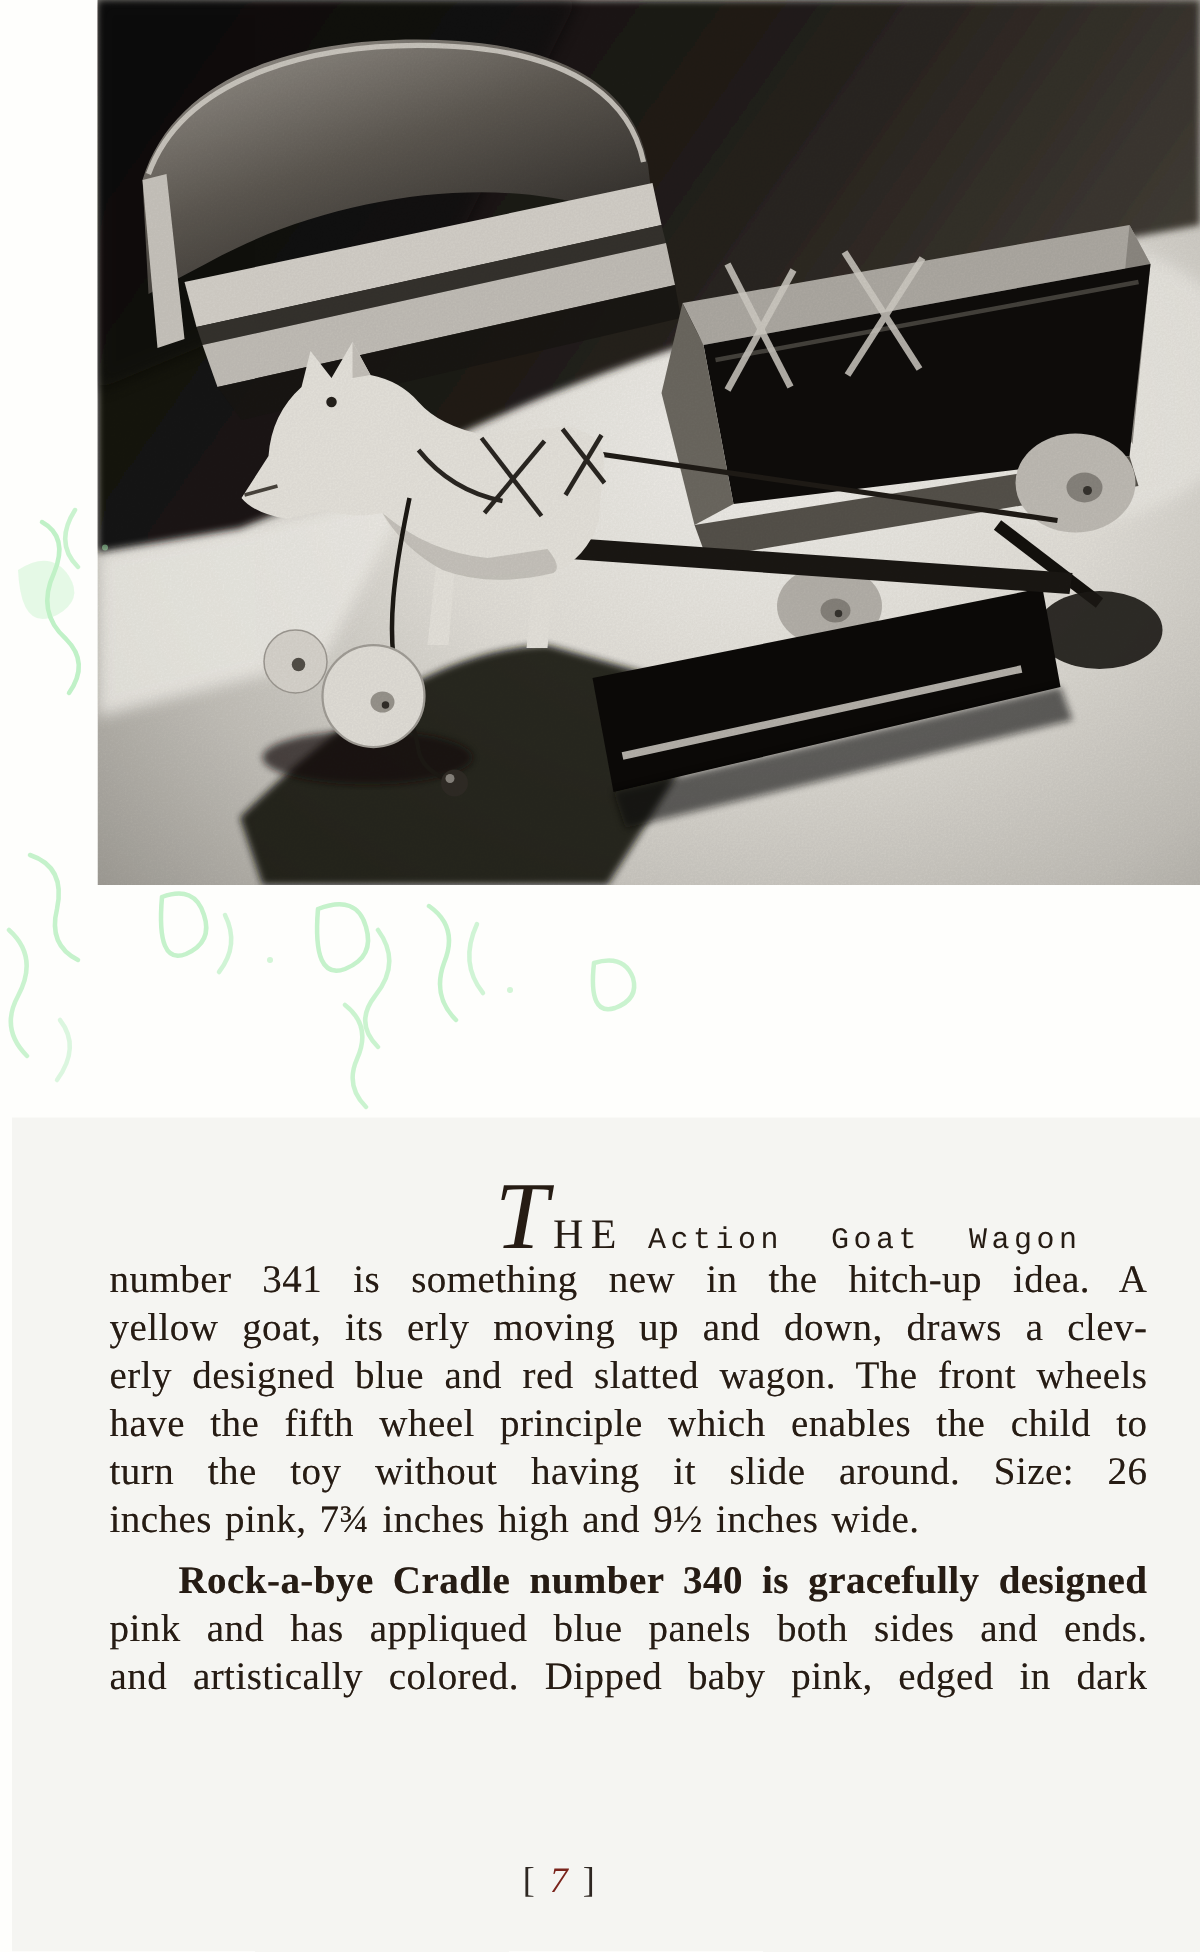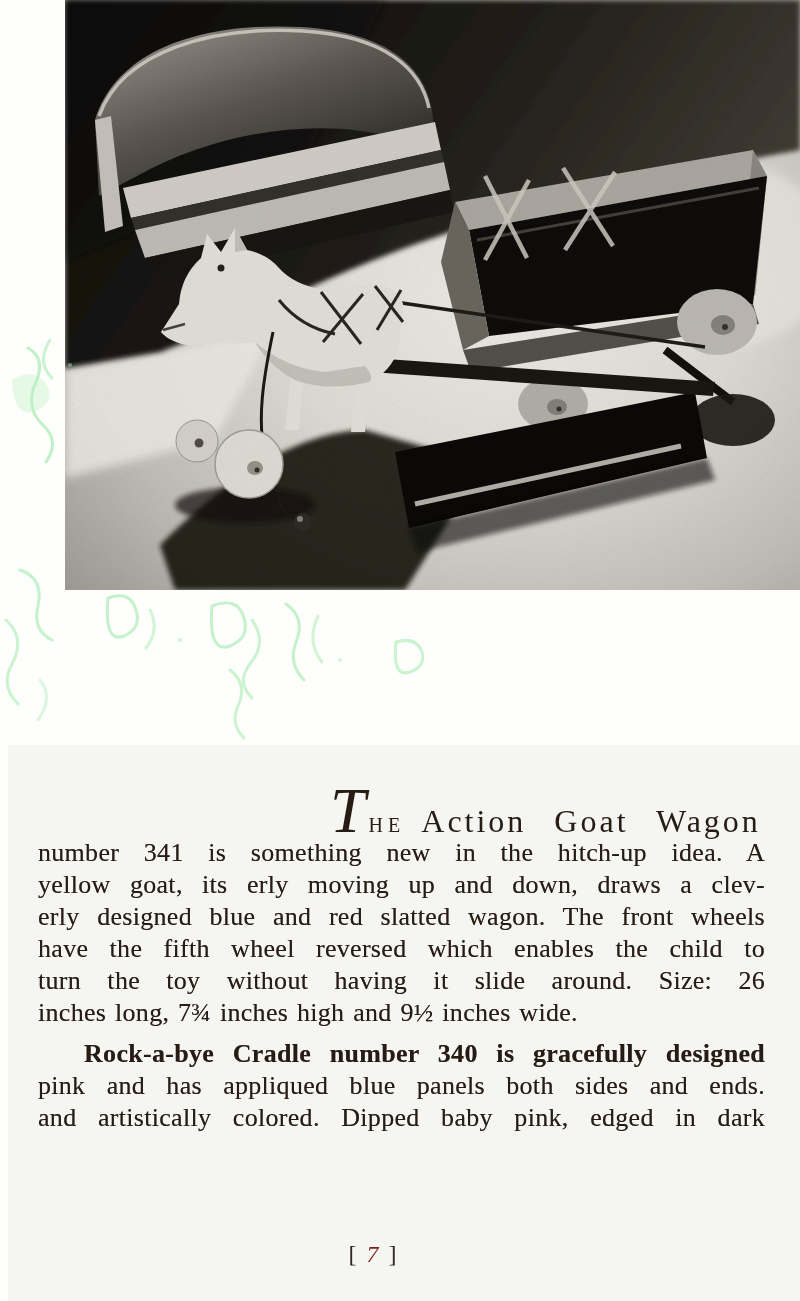--- a/index.html
+++ b/index.html
@@ -17,25 +17,26 @@
   .decor{position:absolute;left:0;top:320px;width:560px;height:480px;pointer-events:none;}
   
   .textblock{
     position:absolute;left:38px;top:779px;width:727px;
     color:#261c14;font-size:26px;
   }
   .title-line{
     height:58px;margin-left:292px;display:flex;align-items:baseline;white-space:nowrap;
   }
   .dropcap{font-style:italic;font-size:64px;line-height:1;margin-right:3px;letter-spacing:0;}
-  .titlecaps{font-size:20px;letter-spacing:5px;margin-right:16px;}
-  .titlewords{font-size:32px;letter-spacing:3px;word-spacing:17px;}
+  .titlecaps{font-size:28px;letter-spacing:5px;margin-right:16px;}
+  .titlewords{font-size:20px;letter-spacing:3px;word-spacing:17px;font-family:Liberation Mono, monospace;}
   .line{
     line-height:32px;letter-spacing:0.3px;word-spacing:2px;
     text-shadow:0 0 0.4px rgba(45,28,16,0.55);
+    margin-left:35px;
   }
   .just{text-align:justify;text-align-last:justify;}
   .indent{padding-left:46px;box-sizing:border-box;font-weight:bold;}
   .para2{margin-top:9px;}
   .pagenum{
     position:absolute;top:1240px;left:326px;width:96px;text-align:center;
     font-size:24px;color:#2e2722;letter-spacing:3px;line-height:28px;
   }
   .pagenum .num{color:#7a241c;font-style:italic;padding:0 7px;}
 </style>
@@ -187,23 +188,23 @@
   <div class="title-line">
     <span class="dropcap">T</span>
     <span class="titlecaps">HE</span>
     <span class="titlewords">Action Goat Wagon</span>
   </div>
 
   <div>
     <div class="line just">number 341 is something new in the hitch-up idea. A</div>
     <div class="line just">yellow goat, its erly moving up and down, draws a clev-</div>
     <div class="line just">erly designed blue and red slatted wagon. The front wheels</div>
-    <div class="line just">have the fifth wheel reversed which enables the child to</div>
+    <div class="line just">have the fifth wheel principle which enables the child to</div>
     <div class="line just">turn the toy without having it slide around. Size: 26</div>
-    <div class="line">inches long, 7¾ inches high and 9½ inches wide.</div>
+    <div class="line">inches pink, 7¾ inches high and 9½ inches wide.</div>
   </div>
 
   <div class="para2">
     <div class="line just indent">Rock-a-bye Cradle number 340 is gracefully designed</div>
     <div class="line just">pink and has appliqued blue panels both sides and ends.</div>
     <div class="line just">and artistically colored. Dipped baby pink, edged in dark</div>
   </div>
 </div>
 
 <div class="pagenum">

